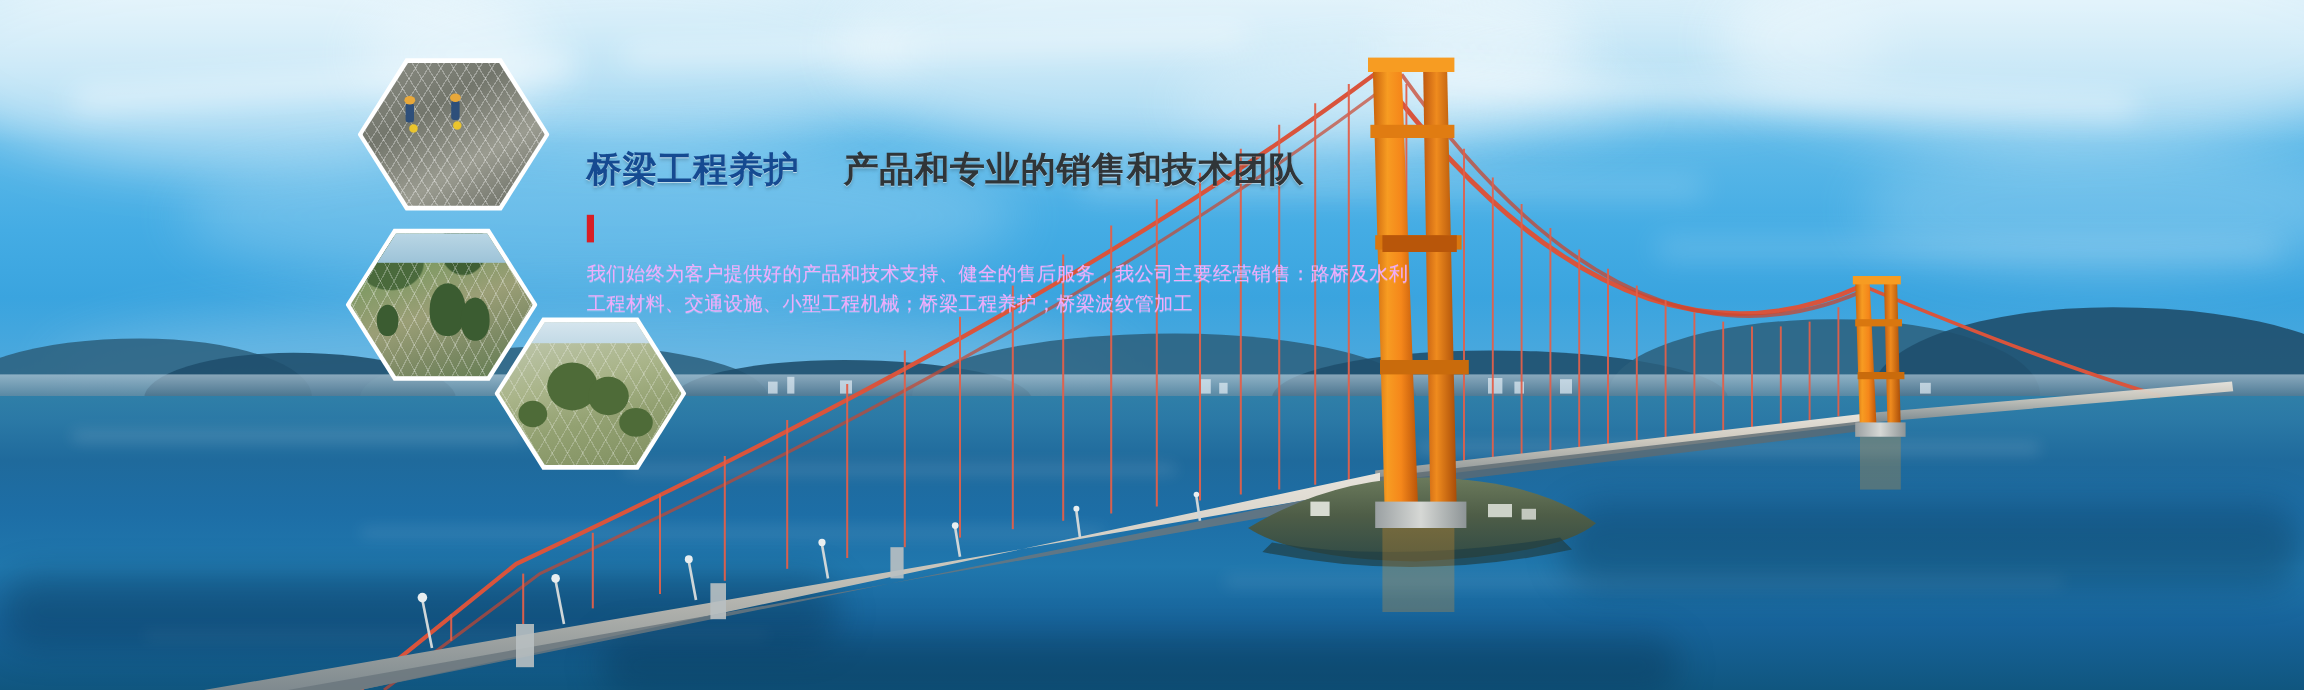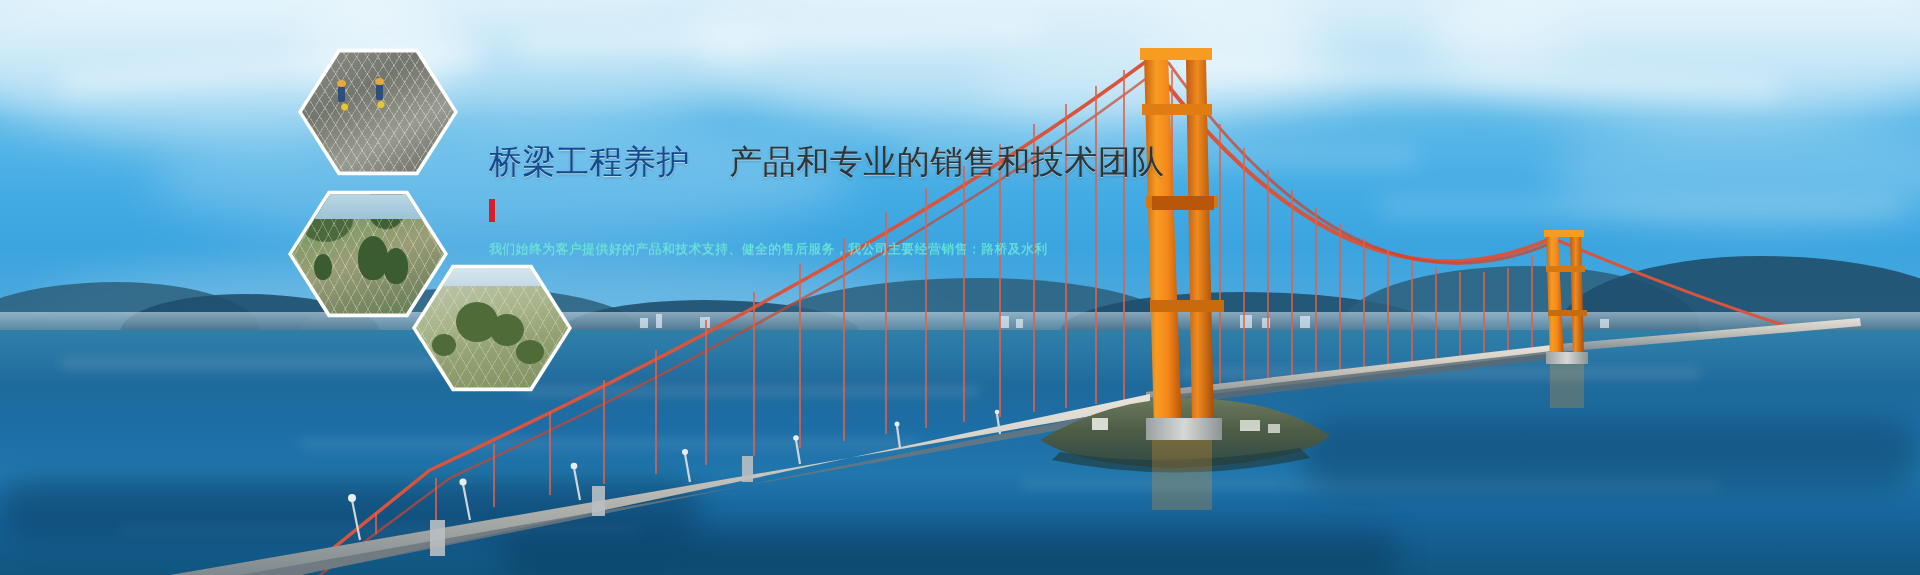--- a/index.html
+++ b/index.html
@@ -120,42 +120,42 @@
       repeating-linear-gradient(-60deg,rgba(255,255,255,.22) 0 1px,rgba(255,255,255,0) 1px 11px),
       linear-gradient(165deg,#cfd6c2 0%,#b9c2a4 18%,#a9b489 42%,#93a172 64%,#7e8e5f 100%);
   }
   .p3 .sky3{position:absolute;left:0;top:0;right:0;height:16%;background:linear-gradient(#d8e7ef,#c3dae6);}
   .p3 .bush{position:absolute;background:#4e6b38;border-radius:50%;}
 
   
   .copy{position:absolute;left:489px;top:120px;width:620px;}
   .headline{
     white-space:nowrap;
-    font-size:33px;line-height:44px;font-weight:normal;letter-spacing:.5px;margin-top:20px;
+    font-size:29px;line-height:44px;font-weight:bold;letter-spacing:.5px;
   }
   .headline .hl-a{
     color:#154a91;
     text-shadow:0 1px 0 rgba(255,255,255,.55),0 2px 3px rgba(0,0,0,.18);
   }
   .headline .hl-gap{display:inline-block;width:20px;}
   .headline .hl-b{
     color:#303538;
     text-shadow:0 1px 0 rgba(255,255,255,.45),0 2px 3px rgba(0,0,0,.18);
   }
   .subline{
     display:flex;align-items:center;margin-top:15px;white-space:nowrap;
   }
   .redbar{width:6px;height:23px;background:#d81f26;margin-right:11px;flex:0 0 auto;}
   .subtext{
     font-size:22px;line-height:28px;color:#2d3236;letter-spacing:.5px;
     text-shadow:0 1px 0 rgba(255,255,255,.35);
   }
   .para{margin-top:17px;}
   .para p{
-    margin:0 0 5px 0;font-size:13px;line-height:20px;color:#5eead4;
+    margin:0 0 5px 0;font-size:16px;line-height:20px;color:#f0abfc;
     letter-spacing:.3px;white-space:nowrap;
     text-shadow:0 1px 0 rgba(255,255,255,.25);
   }
 </style>
 </head>
 <body>
 
 <div class="banner">
 
   <div class="sky">
@@ -390,17 +390,18 @@
       <span class="hl-gap"></span>
       <span class="hl-b">产品和专业的销售和技术团队</span>
     </div>
 
     <div class="subline">
       <span class="redbar"></span>
     </div>
 
     <div class="para">
       <p>我们始终为客户提供好的产品和技术支持、健全的售后服务，我公司主要经营销售：路桥及水利</p>
+      <p>工程材料、交通设施、小型工程机械；桥梁工程养护；桥梁波纹管加工</p>
     </div>
 
   </div>
 
 </div>
 
 </body></html>

